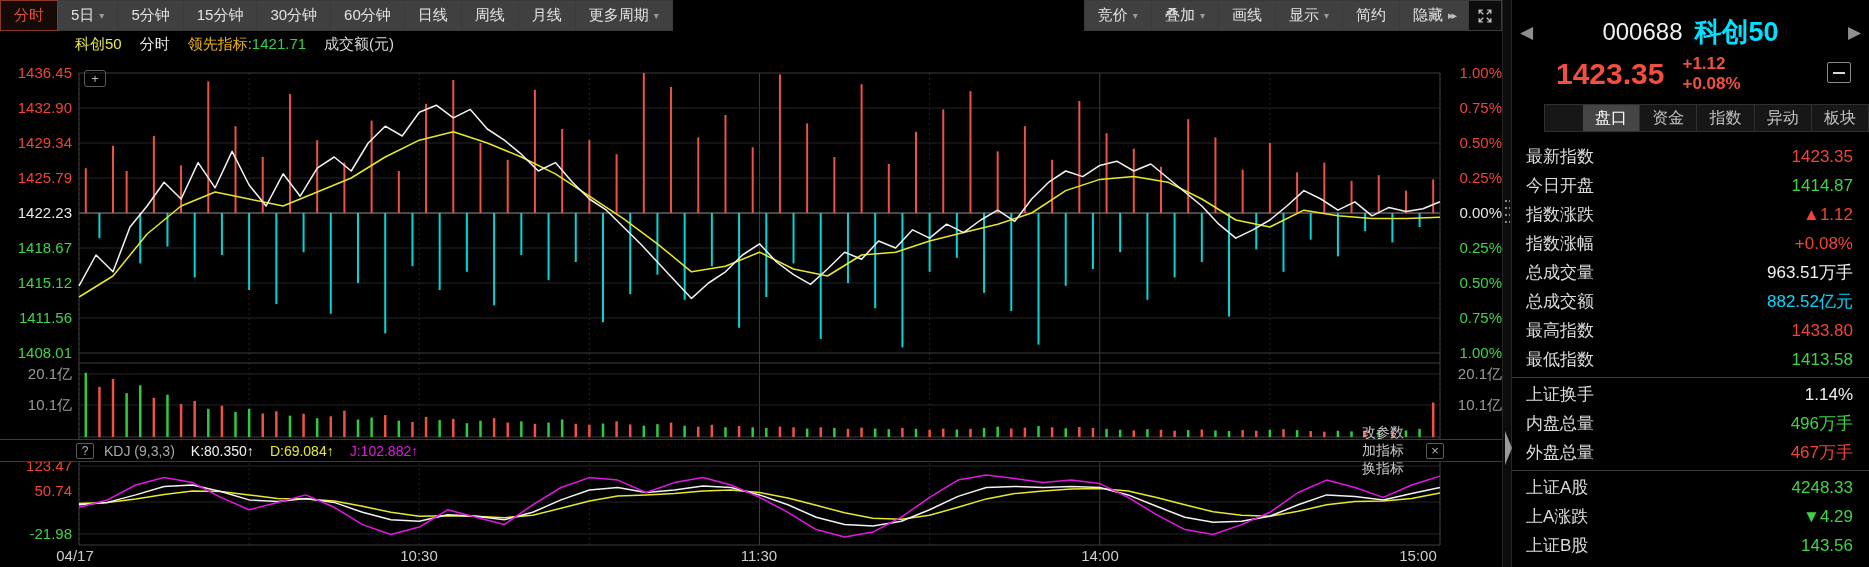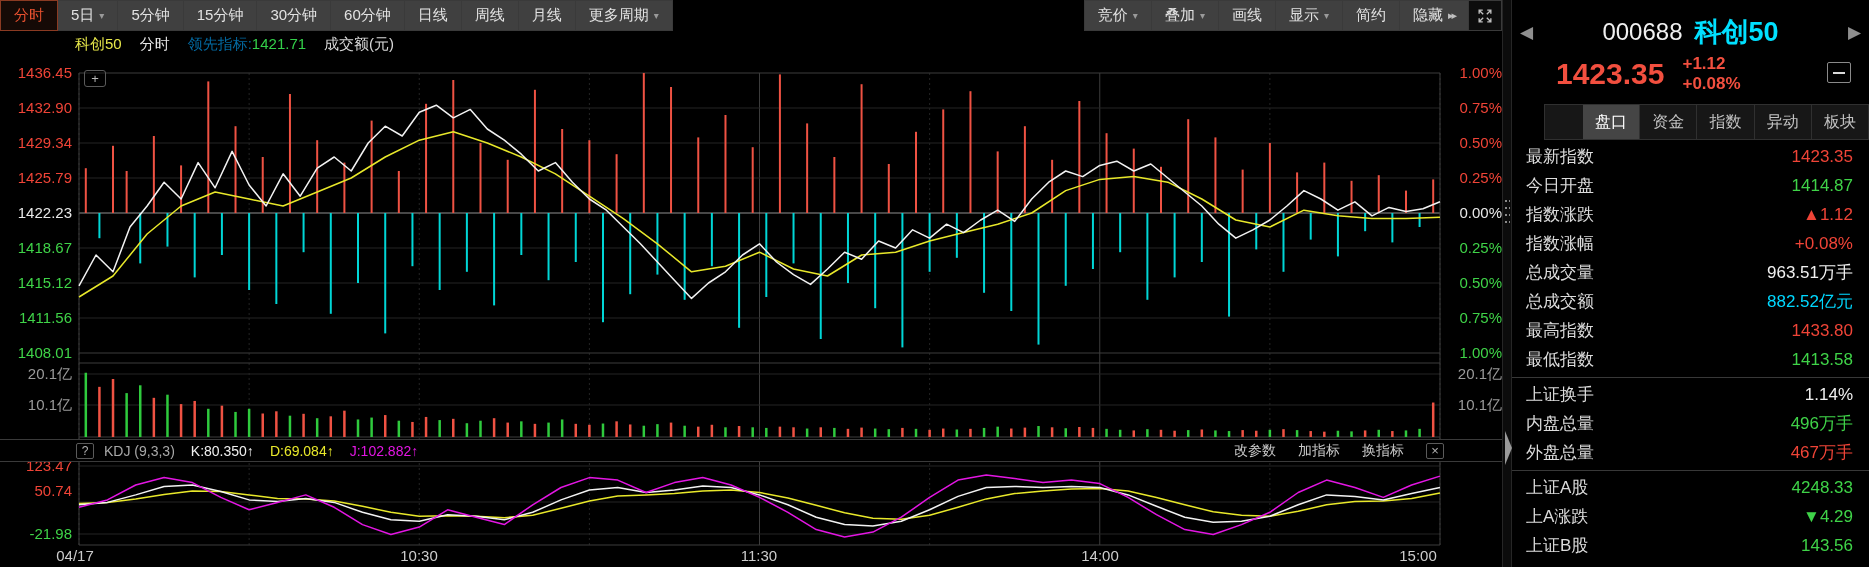--- a/index.html
+++ b/index.html
@@ -14,21 +14,21 @@
   .tbtn:first-child { margin-left:0; }
   .tbtn.active { color:#e8512f; border-color:#8a3a22; background:#150a06; position:relative; z-index:2; }
   .tbtn .caret { font-size:10px; color:#9a9a9a; }
   .tbtn .dbl { font-size:11px; color:#c0c0c0; letter-spacing:-2px; }
   .tb-space { flex:1; }
   .expand-btn { display:flex; align-items:center; justify-content:center; width:34px; border:1px solid #3a3a3a; margin-left:-1px; background:#0d0d0d; cursor:pointer; }
 
   .chart-title { position:absolute; left:75px; top:33px; height:22px; display:flex; align-items:center; gap:18px; font-size:15px; z-index:4; }
   .ct-name { color:#e8e84a; }
   .ct-period { color:#e8e8e8; }
-  .ct-lead { color:#0369a1; }
+  .ct-lead { color:#eab308; }
   .ct-leadval { color:#33d04a; }
   .ct-amount { color:#d8d8d8; }
 
   .plus-box { position:absolute; left:84px; top:70px; width:22px; height:17px; border:1px solid #5a5a5a; border-radius:3px; color:#b8b8b8; font-size:13px; line-height:15px; text-align:center; z-index:4; cursor:pointer; background:rgba(0,0,0,.4); }
 
   svg.chart { position:absolute; left:0; top:0; z-index:1; }
 
   .axis-label { position:absolute; font-size:15px; line-height:18px; }
   .al-left { left:0; width:72px; text-align:right; }
   .al-right { left:1444px; width:58px; text-align:right; }
@@ -59,21 +59,21 @@
   .p-header { position:absolute; top:14px; left:0; width:357px; height:36px; display:flex; align-items:center; justify-content:center; gap:12px; }
   .p-arrow { position:absolute; top:22px; font-size:17px; color:#8f8f8f; cursor:pointer; }
   .p-arrow.left { left:8px; } .p-arrow.right { right:8px; }
   .p-code { font-size:24px; color:#f0f0f0; }
   .p-name { font-size:27px; font-weight:bold; color:#00e0ff; }
   .p-pricerow { position:absolute; top:52px; left:0; width:357px; height:44px; display:flex; align-items:center; }
   .p-price { margin-left:44px; font-size:30px; font-weight:bold; color:#f24f3f; }
   .p-chg { margin-left:18px; font-size:17px; font-weight:bold; color:#f24f3f; line-height:20px; }
   .p-minus { position:absolute; right:18px; top:10px; width:24px; height:21px; border:1px solid #8a8a8a; border-radius:2px; cursor:pointer; }
   .p-minus::after { content:""; position:absolute; left:5px; right:5px; top:9px; height:2px; background:#d8d8d8; }
-  .p-tabs { position:absolute; top:104px; left:32px; right:0; height:36px; display:flex; background:#171717; border:1px solid #303030;padding-left:38px; }
+  .p-tabs { position:absolute; top:104px; left:32px; right:0; height:28px; display:flex; background:#171717; border:1px solid #303030;padding-left:38px; }
   .p-tab { flex:1; display:flex; align-items:center; justify-content:center; color:#c2c2c2; font-size:16px; border-left:1px solid #303030; cursor:pointer; }
   .p-tab:first-child { border-left:none; }
   .p-tab.active { background:#454545; color:#ffffff; }
   .p-rows { position:absolute; top:142px; left:0; width:357px; }
   .p-row { height:29px; display:flex; align-items:center; justify-content:space-between; padding:0 16px 0 14px; }
   .p-row .lbl { color:#dcdcdc; }
 </style>
 </head>
 <body>
 
@@ -425,21 +425,21 @@
         <div class="axis-label al-left c-green" style="top: 525px; left: 0px;">-21.98</div>
       </div>
 
     <div class="kdj-header">
       <span class="qbox">?</span>
       <span class="kdj-name">KDJ (9,3,3)</span>
       <span class="kdj-k">K:80.350↑</span>
       <span class="kdj-d">D:69.084↑</span>
       <span class="kdj-j">J:102.882↑</span>
       <span class="kdj-sp"></span>
-      <span id="kdj-btns" style="display:flex;">
+      <span id="kdj-btns" style="display:flex;flex-direction:column;">
           <span class="kdj-btn">改参数</span>
           <span class="kdj-btn">加指标</span>
           <span class="kdj-btn">换指标</span>
         </span>
       <span class="kdj-x">×</span>
     </div>
 
     <div class="x-axis" id="x-axis">
         <div style="left: 75px;">04/17</div>
         <div style="left: 419px;">10:30</div>

